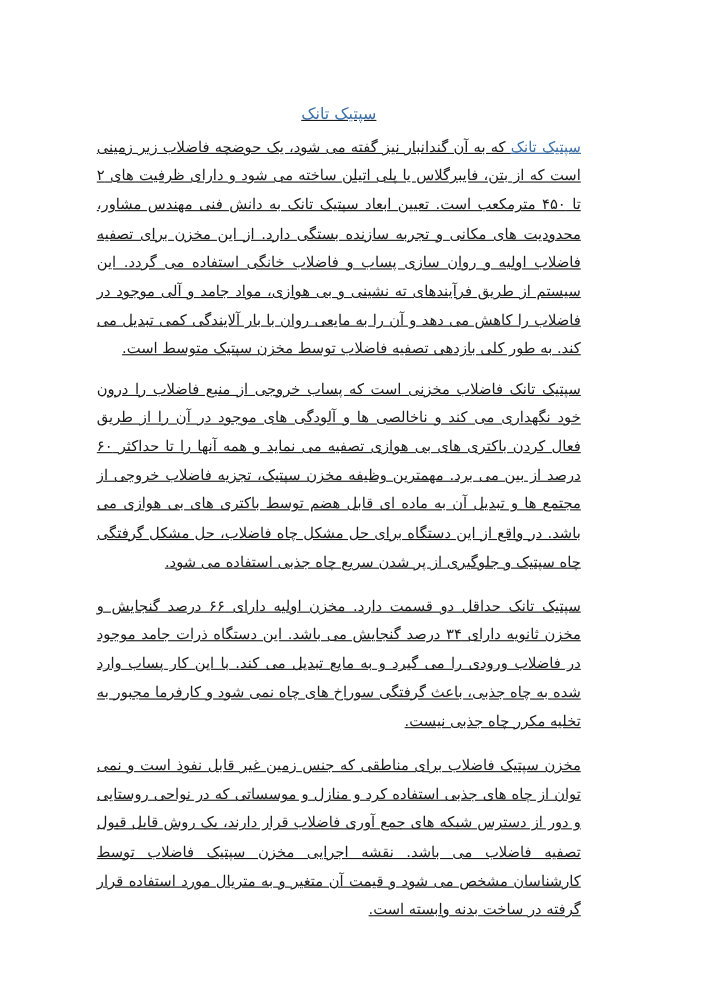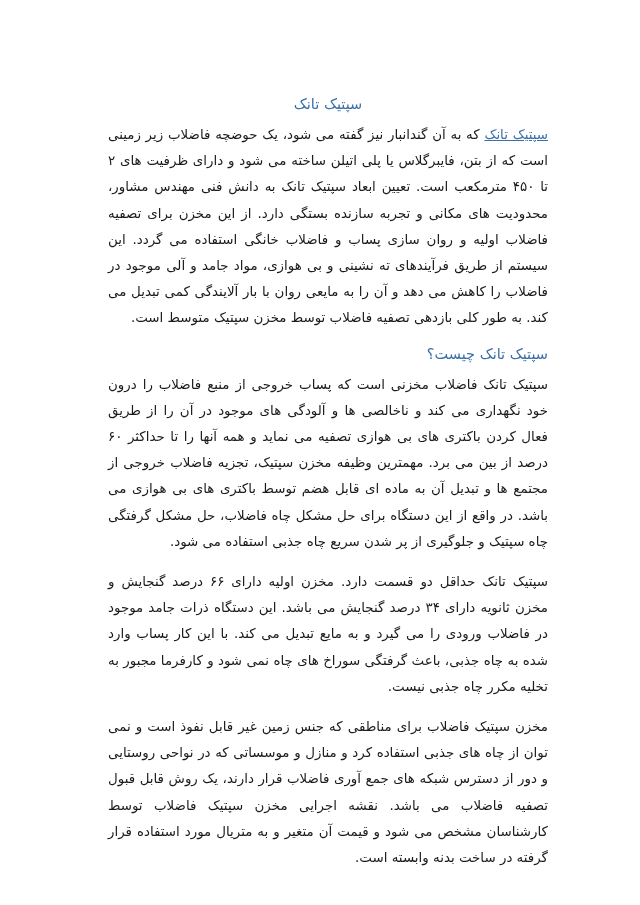--- a/index.html
+++ b/index.html
@@ -10,25 +10,26 @@
     body {
       width: 640px;
       height: 905px;
       position: relative;
       overflow: hidden;
       font-family: "DejaVu Sans", sans-serif;
       color: #1a1a1a;
     }
     .page {
       position: absolute;
-      left: 108px;
+      left: 88px;
       top: 92px;
       width: 440px;
       direction: rtl;
       text-align: justify;
+      text-decoration: underline;
     }
     .title {
       text-align: center;
       color: #3b6fa8;
       font-size: 14.5px;
       margin: 0 0 6px 0;
       line-height: 24px;
       font-weight: normal;
     }
     .section-title {
@@ -56,18 +57,17 @@
     }
   </style>
 </head>
 <body>
 
 <div class="page">
   <h1 class="title">سپتیک تانک</h1>
 
   <p class="para first"><a class="link">سپتیک تانک</a><span> که به آن گندانبار نیز گفته می شود، یک حوضچه فاضلاب زیر زمینی است که از بتن، فایبرگلاس یا پلی اتیلن ساخته می شود و دارای ظرفیت های ۲ تا ۴۵۰ مترمکعب است. تعیین ابعاد سپتیک تانک به دانش فنی مهندس مشاور، محدودیت های مکانی و تجربه سازنده بستگی دارد. از این مخزن برای تصفیه فاضلاب اولیه و روان سازی پساب و فاضلاب خانگی استفاده می گردد. این سیستم از طریق فرآیندهای ته نشینی و بی هوازی، مواد جامد و آلی موجود در فاضلاب را کاهش می دهد و آن را به مایعی روان با بار آلایندگی کمی تبدیل می کند. به طور کلی بازدهی تصفیه فاضلاب توسط مخزن سپتیک متوسط است.</span></p>
 
-  <h2 class="section-title">سپتیک تانک چیست؟</h2>
 
   <p class="para">سپتیک تانک فاضلاب مخزنی است که پساب خروجی از منبع فاضلاب را درون خود نگهداری می کند و ناخالصی ها و آلودگی های موجود در آن را از طریق فعال کردن باکتری های بی هوازی تصفیه می نماید و همه آنها را تا حداکثر ۶۰ درصد از بین می برد. مهمترین وظیفه مخزن سپتیک، تجزیه فاضلاب خروجی از مجتمع ها و تبدیل آن به ماده ای قابل هضم توسط باکتری های بی هوازی می باشد. در واقع از این دستگاه برای حل مشکل چاه فاضلاب، حل مشکل گرفتگی چاه سپتیک و جلوگیری از پر شدن سریع چاه جذبی استفاده می شود.</p>
   <p class="para">سپتیک تانک حداقل دو قسمت دارد. مخزن اولیه دارای ۶۶ درصد گنجایش و مخزن ثانویه دارای ۳۴ درصد گنجایش می باشد. این دستگاه ذرات جامد موجود در فاضلاب ورودی را می گیرد و به مایع تبدیل می کند. با این کار پساب وارد شده به چاه جذبی، باعث گرفتگی سوراخ های چاه نمی شود و کارفرما مجبور به تخلیه مکرر چاه جذبی نیست.</p>
   <p class="para">مخزن سپتیک فاضلاب برای مناطقی که جنس زمین غیر قابل نفوذ است و نمی توان از چاه های جذبی استفاده کرد و منازل و موسساتی که در نواحی روستایی و دور از دسترس شبکه های جمع آوری فاضلاب قرار دارند، یک روش قابل قبول تصفیه فاضلاب می باشد. نقشه اجرایی مخزن سپتیک فاضلاب توسط کارشناسان مشخص می شود و قیمت آن متغیر و به متریال مورد استفاده قرار گرفته در ساخت بدنه وابسته است.</p>
 </div>
 
 </body></html>

